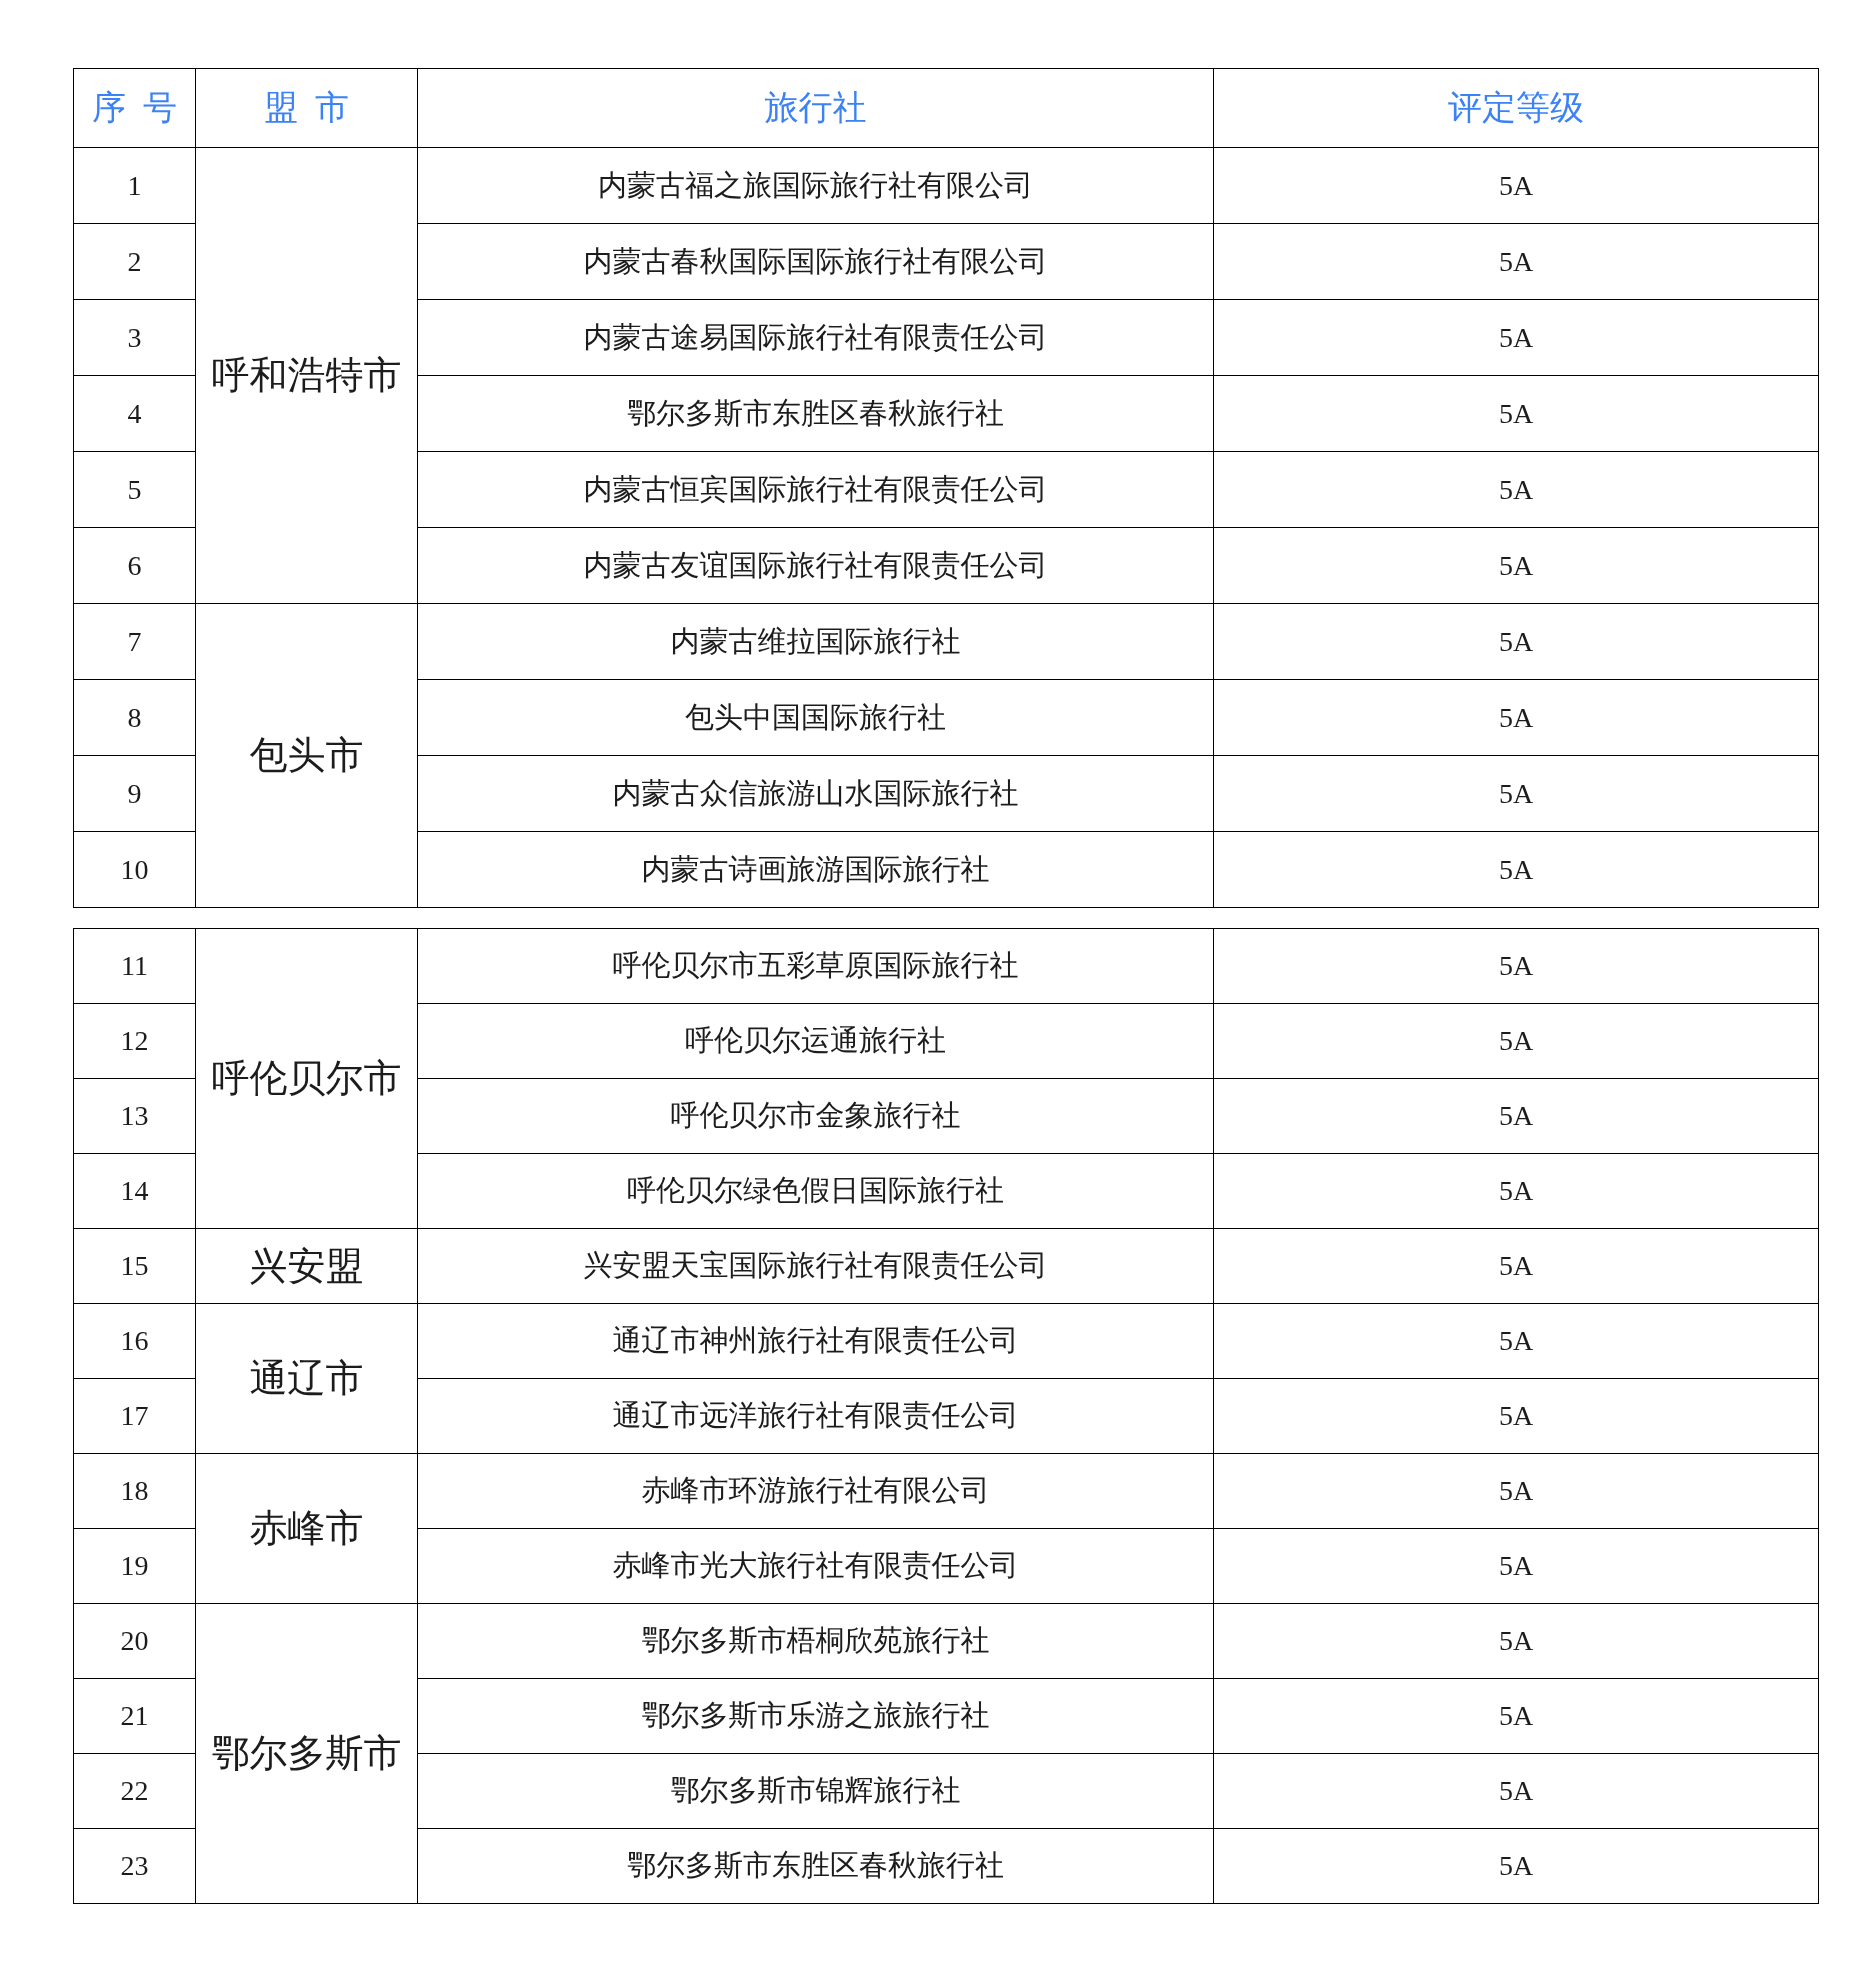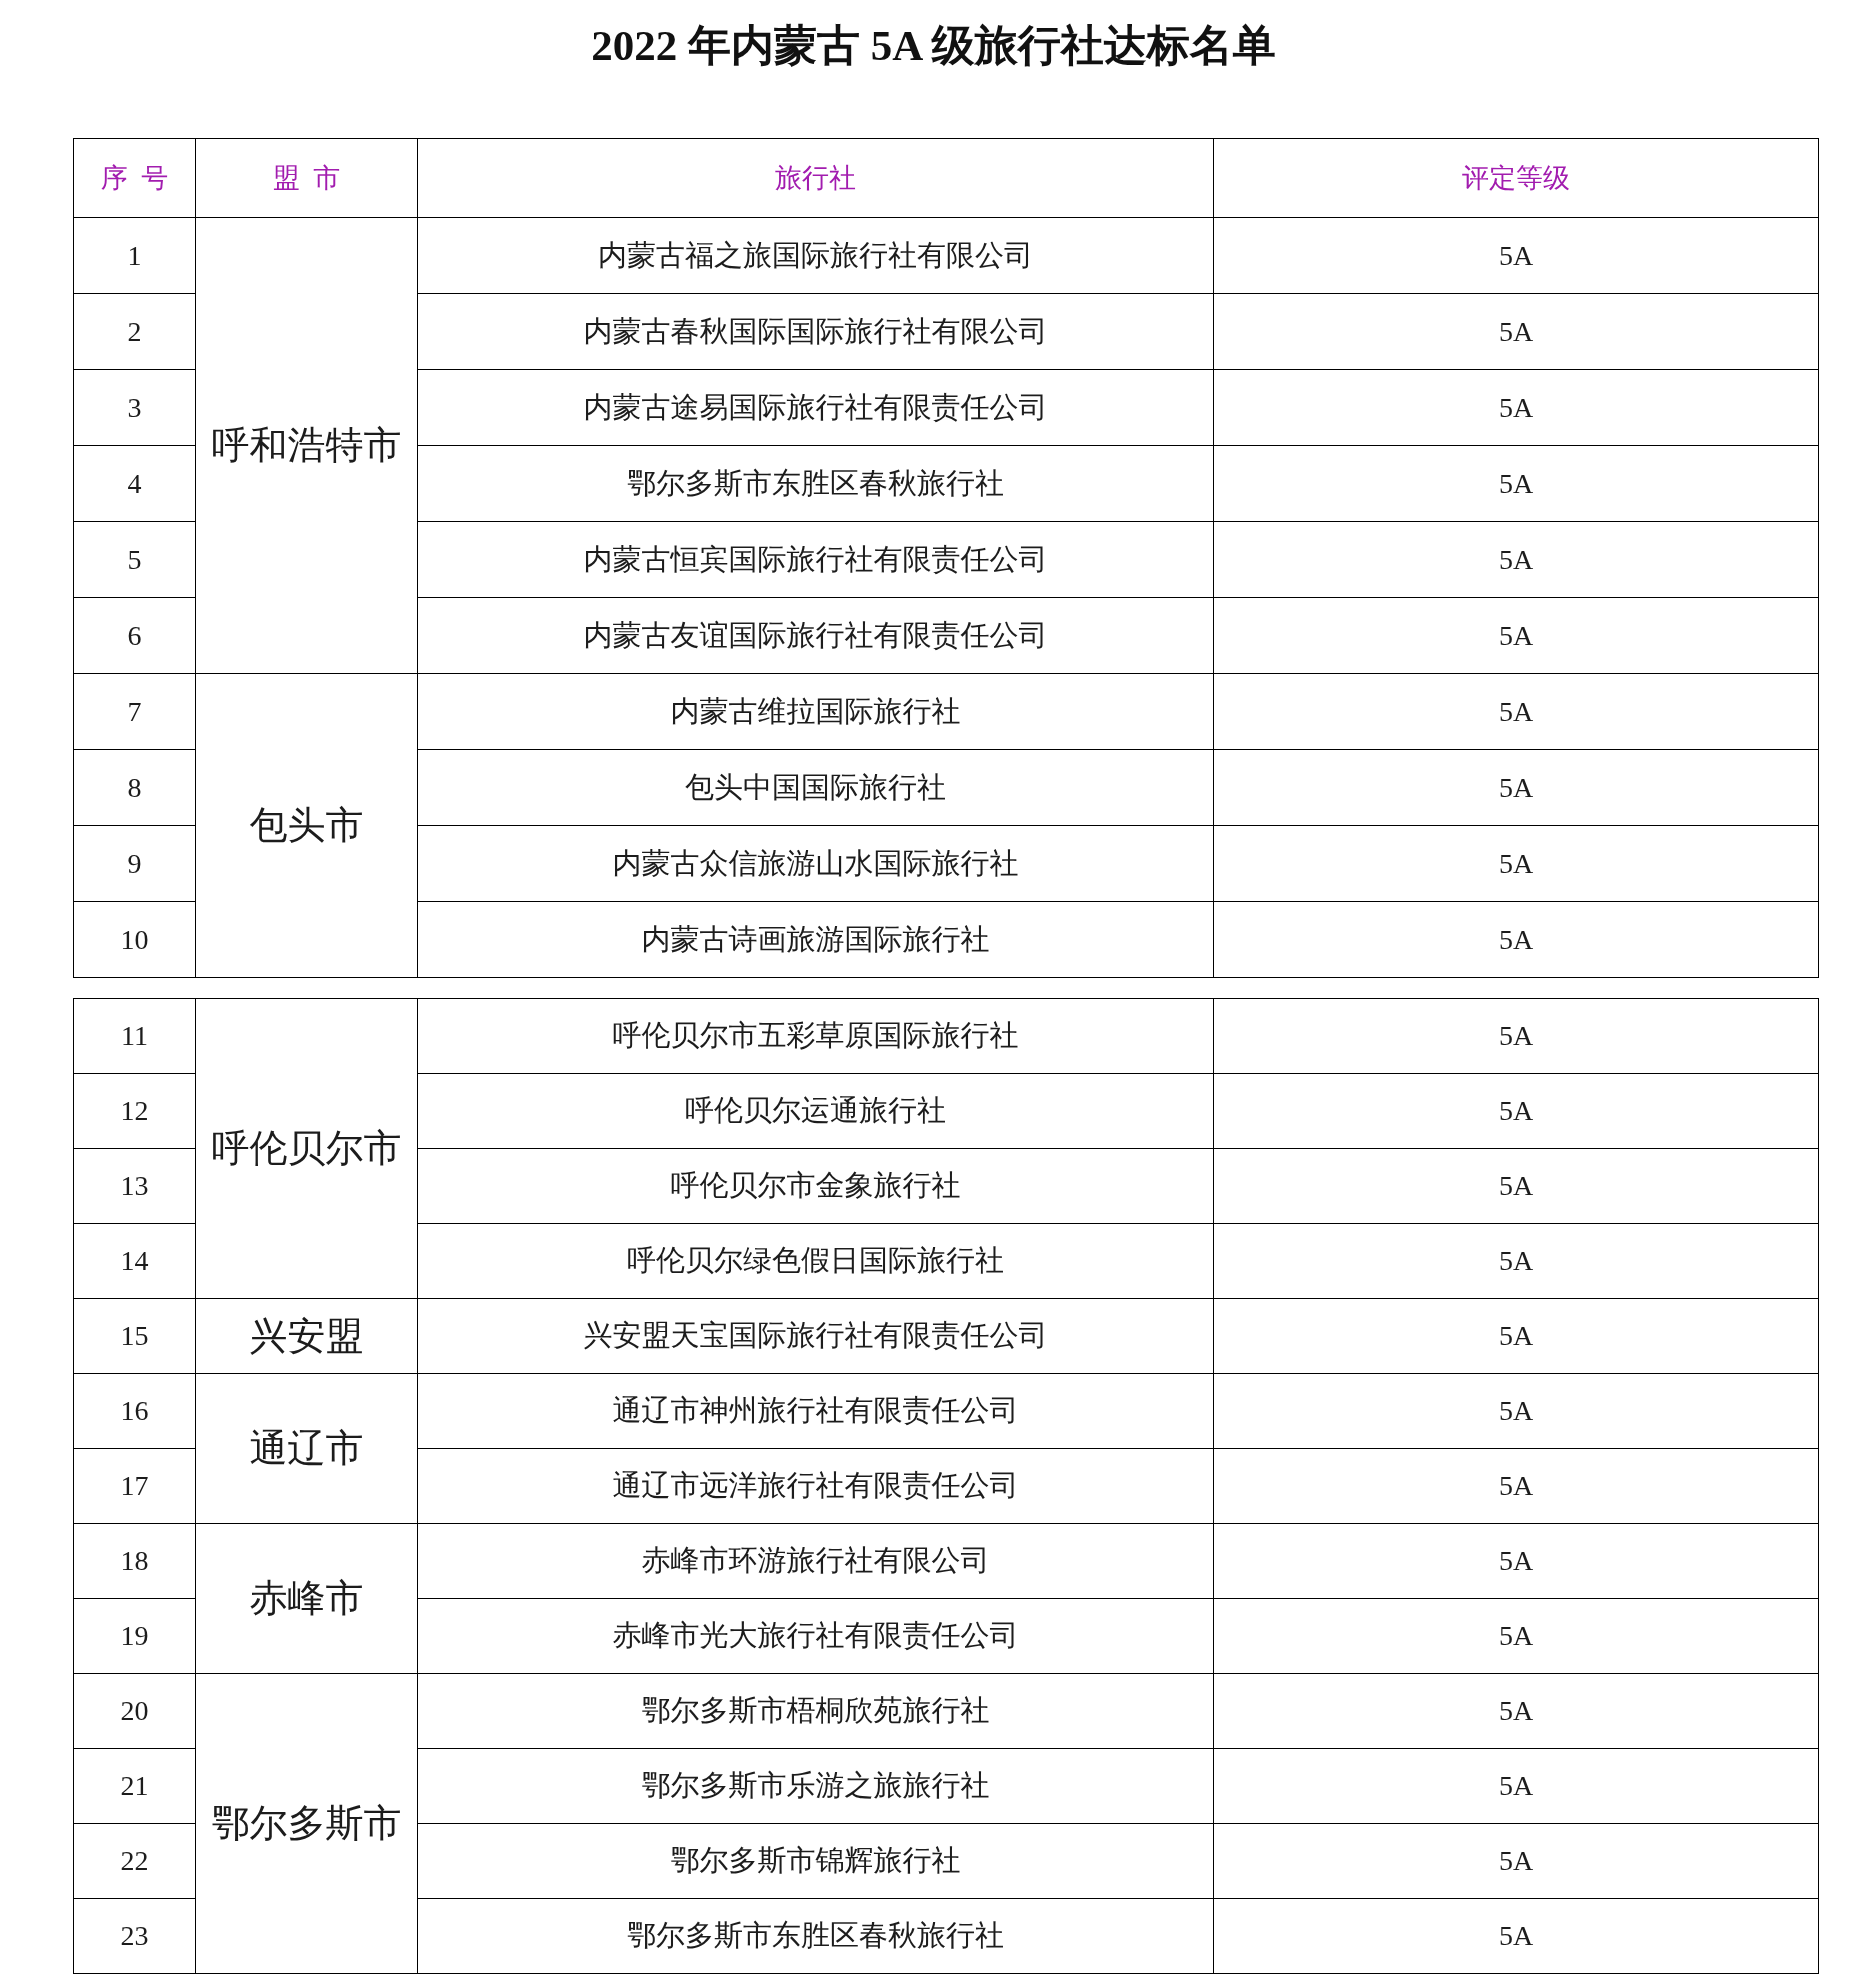--- a/index.html
+++ b/index.html
@@ -40,36 +40,35 @@
     padding: 0;
     text-align: center;
     vertical-align: middle;
     overflow: hidden;
     white-space: pre;
   }
   table.t1 { margin-top: 68px; }
   table.t2 { margin-top: 20px; }
   table.roster th {
     height: 78px;
-    font-size: 27px;
+    font-size: 34px;
     font-weight: normal;
-    color: #a21caf;
+    color: #3b82f6;
   }
   table.t1 tbody td { height: 75px; }
   table.t2 tbody td { height: 74px; text-align: center; }
   td.cell-no    { font-size: 28px; }
   td.cell-city  { font-size: 38px; }
   td.cell-agency{ font-size: 29px; }
   td.cell-grade { font-size: 28px; }
 </style>
 </head>
 <body>
 
 <div class="page">
-  <div class="doc-title">2022 年内蒙古 5A 级旅行社达标名单</div>
   <div class="tables-area">
       <table class="roster t1">
         <colgroup>
           <col style="width: 122px;">
           <col style="width: 222px;">
           <col style="width: 796px;">
           <col style="width: 605px;">
         </colgroup>
         <thead>
           <tr>

